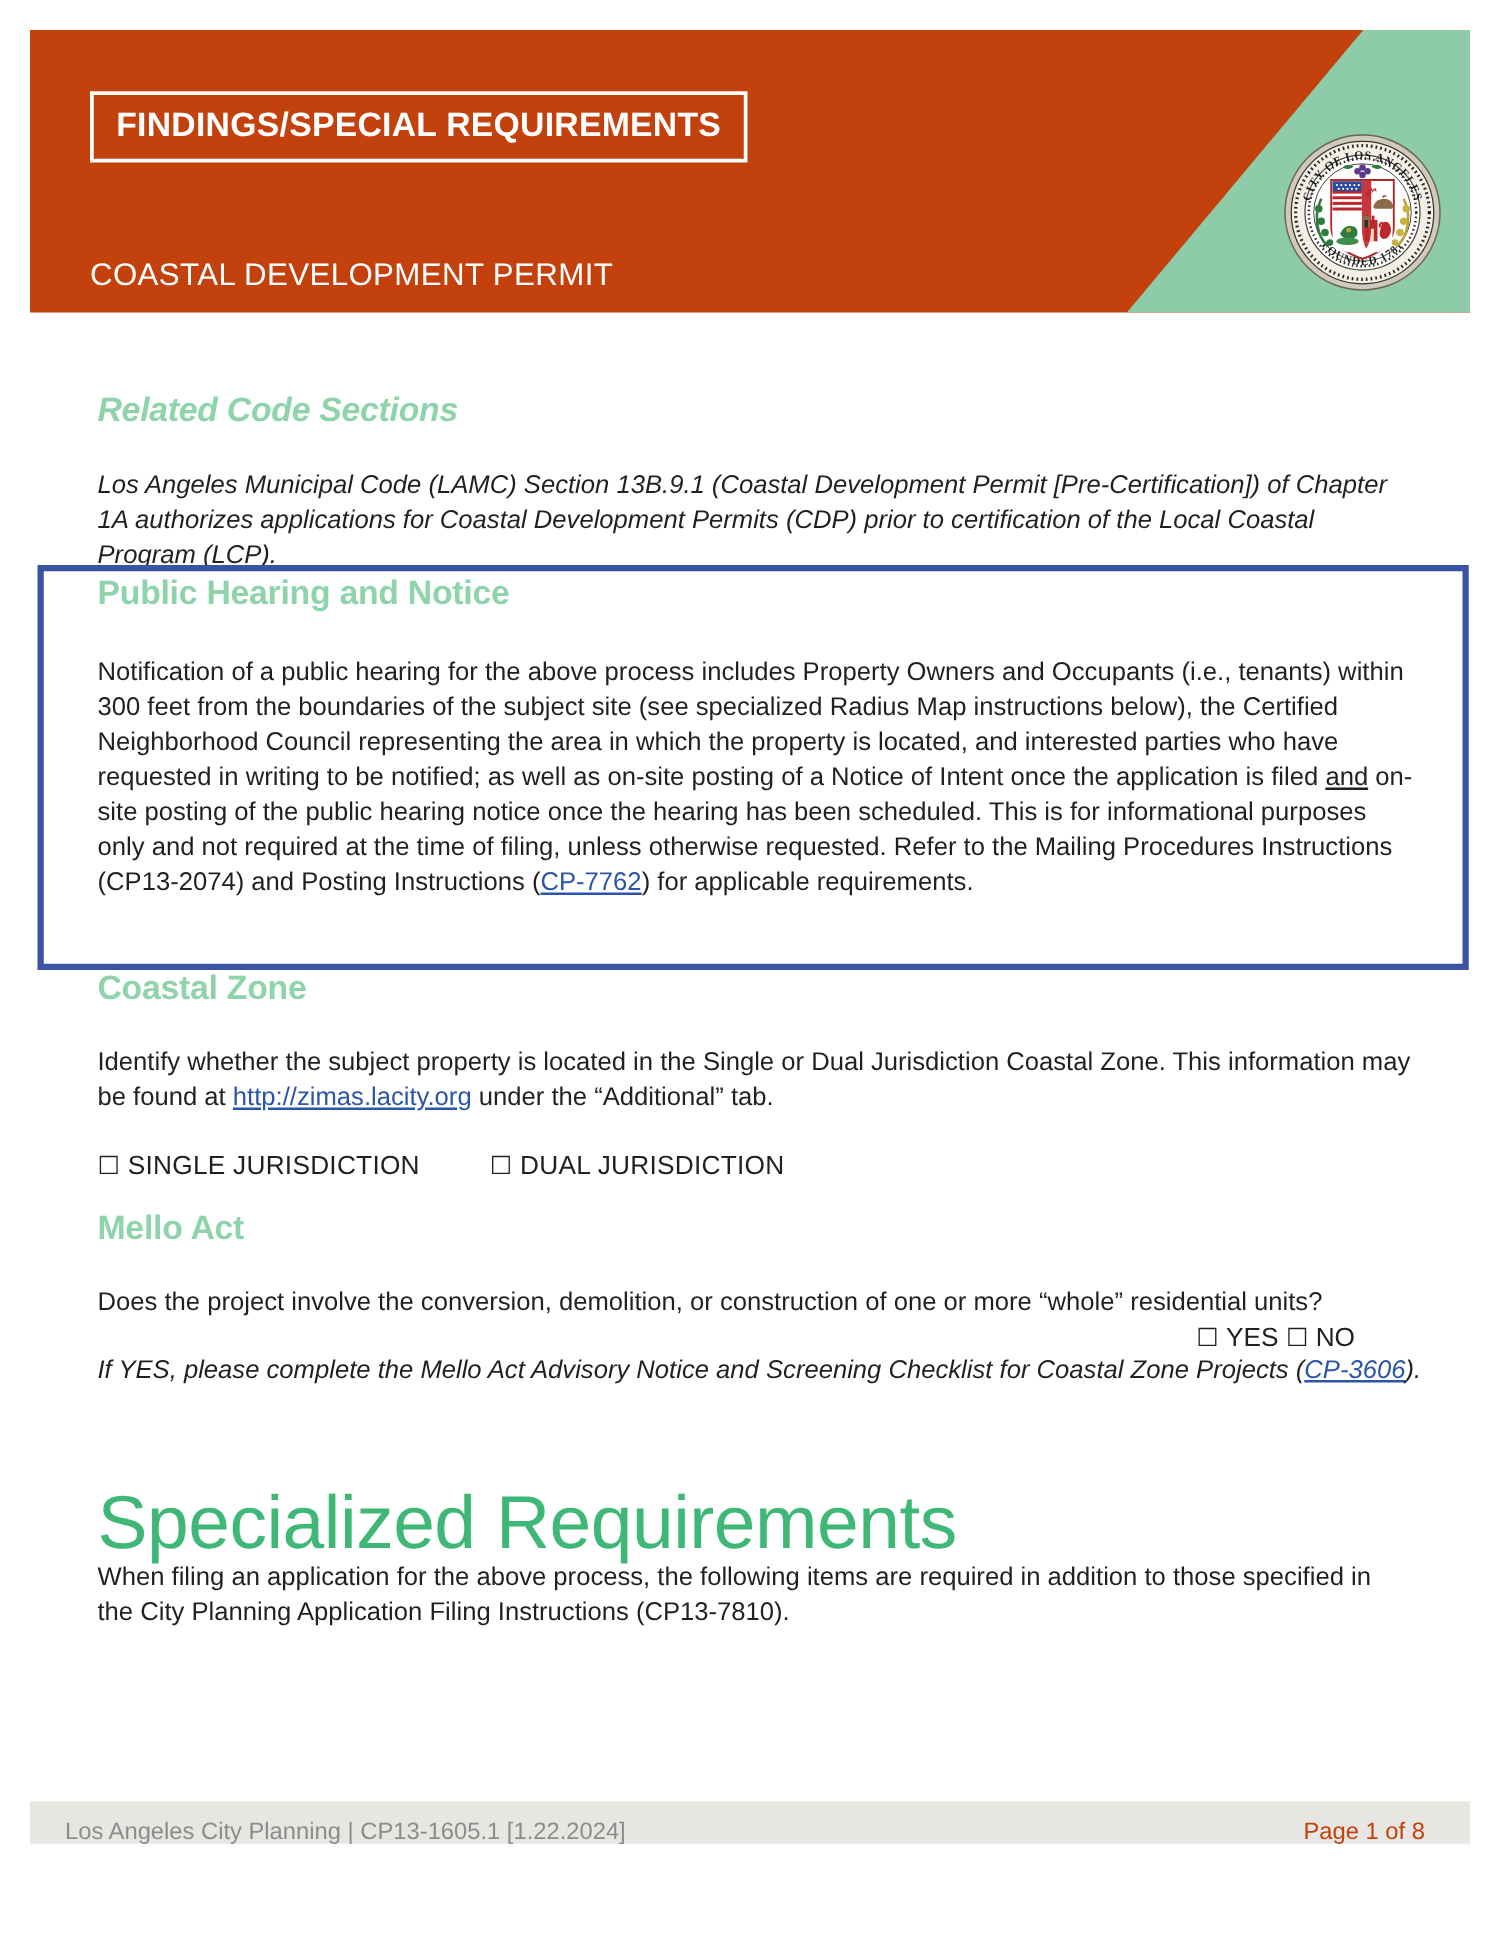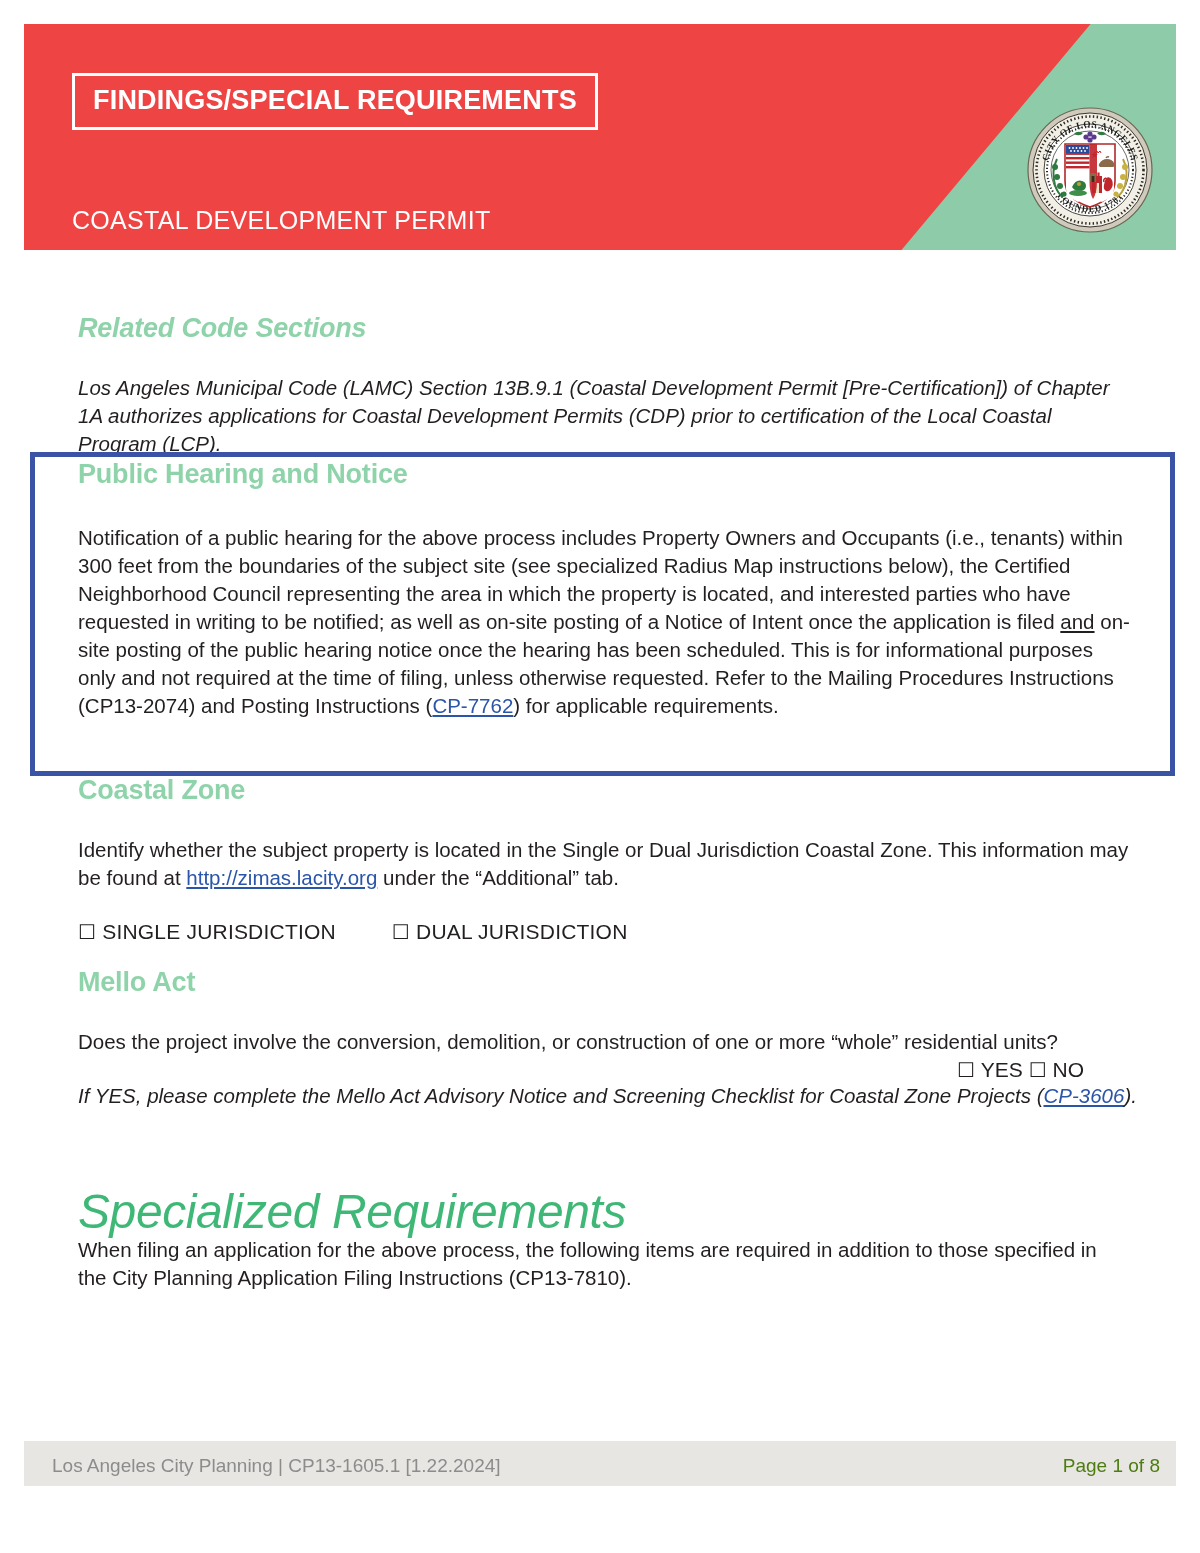--- a/index.html
+++ b/index.html
@@ -24,21 +24,21 @@
     background: #ffffff;
   }
 
   
   .header {
     position: absolute;
     left: 24px;
     top: 24px;
     width: 1152px;
     height: 226px;
-    background: #ef4444;
+    background: #c2410c;
     overflow: hidden;
   }
   .header-diagonal {
     position: absolute;
     right: 0;
     top: 0;
     width: 305px;
     height: 226px;
     background: #8ecca9;
     clip-path: polygon(72% 0%, 100% 0%, 100% 100%, 10% 100%);
@@ -182,53 +182,52 @@
 
   
   #specialized {
     position: absolute;
     left: 78px;
     top: 938px;
     width: 1060px;
   }
   .big-heading {
     color: #3fb877;
-    font-size: 48px;
+    font-size: 60px;
     font-weight: normal;
     letter-spacing: -0.4px;
     line-height: 1;
     margin: 0;
-    font-style: italic;
   }
   #specialized .body-text { width: 1020px; }
 
   
   .footer {
     position: absolute;
     left: 24px;
     top: 1441px;
     width: 1152px;
-    height: 45px;
+    height: 34px;
     background: #e8e6e3;
   }
   .footer-left {
     position: absolute;
     left: 28px;
     top: 14px;
     font-size: 19px;
     color: #8c8c8c;
     line-height: 22px;
     white-space: nowrap;
   }
   .footer-right {
     position: absolute;
-    right: 16px;
+    right: 36px;
     top: 14px;
     font-size: 19px;
-    color: #4d7c0f;
+    color: #c2410c;
     line-height: 22px;
     white-space: nowrap;
   }
 </style>
 </head>
 <body>
 
 <div class="page">
 
   <div class="header">

